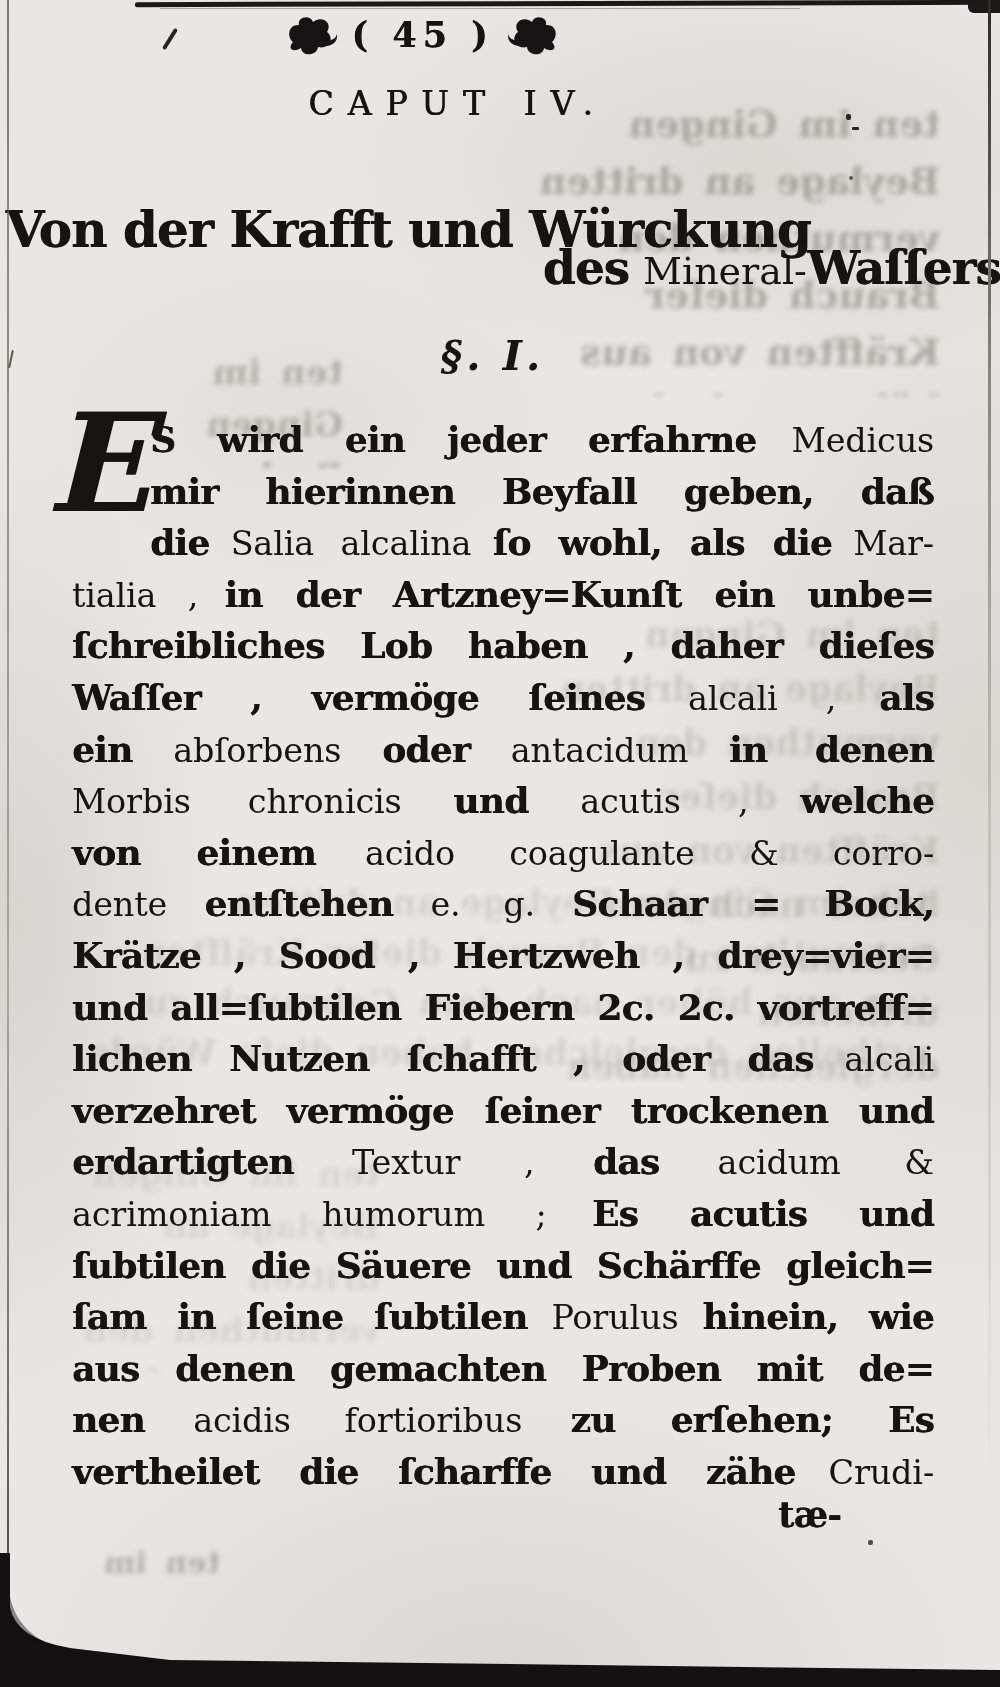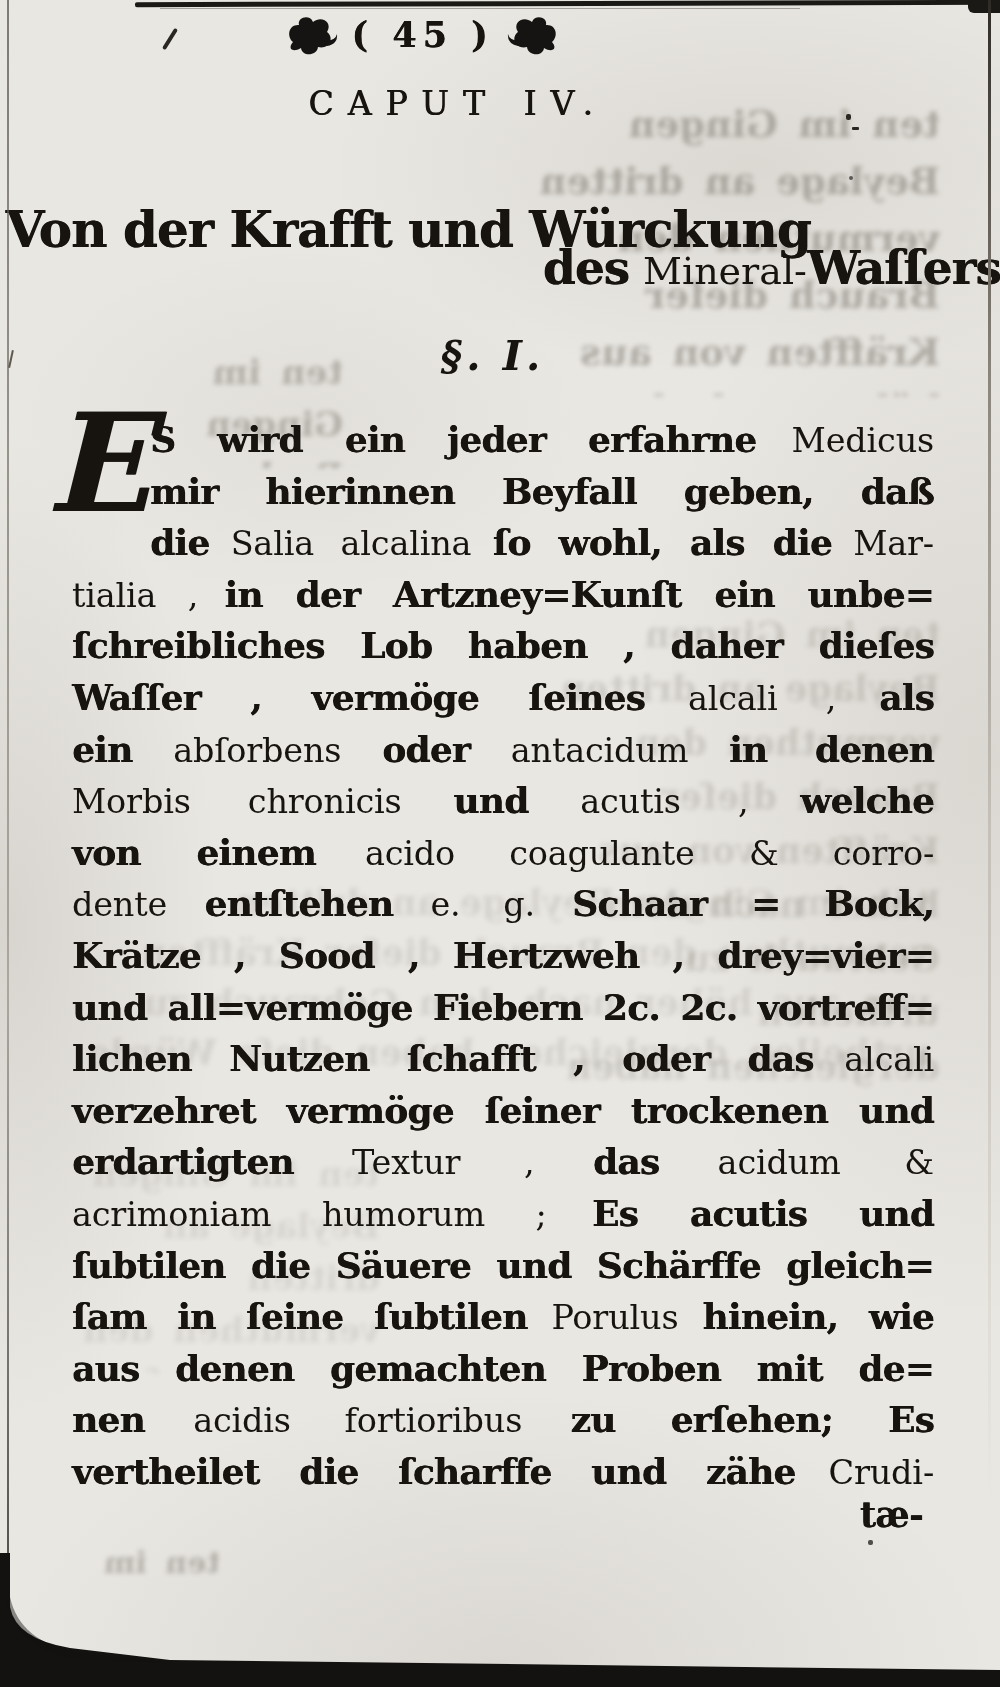--- a/index.html
+++ b/index.html
@@ -53,21 +53,21 @@
   .bodytext{top:414px;left:72px;width:862px;}
   .dropcap{
     float:left;width:86px;height:102px;margin:4px 6px 0 -14px;
     font-size:136px;line-height:90px;font-weight:700;font-style:italic;
     transform:skewX(-3deg);text-shadow:1px 0 currentColor;
   }
   .bodyline{height:51.6px;line-height:51.6px;text-align:justify;text-align-last:justify;}
   .seg-f{font-weight:700;font-size:36px;letter-spacing:-0.8px;text-shadow:0.4px 0 currentColor;}
   .seg-a{font-weight:400;font-size:33.5px;letter-spacing:-0.2px;}
 
-  .catchword{top:1494px;left:743px;width:180px;text-align:right;
+  .catchword{top:1494px;left:778px;width:180px;text-align:left;
     font-size:35px;font-weight:700;letter-spacing:-0.5px;text-shadow:0.5px 0 currentColor;}
 
   
   .artifact{position:absolute;z-index:3;pointer-events:none;}
   .top-rule{left:135px;top:1px;width:865px;height:5px;background:#1b1916;transform:rotate(-0.15deg);border-radius:2px;}
   .top-rule2{left:160px;top:8px;width:640px;height:1px;background:#6b665e;opacity:.55;}
   .top-corner-blob{left:968px;top:0;width:32px;height:13px;background:#1b1916;border-radius:0 0 0 6px;}
   .right-edge{left:988px;top:0;width:3px;height:1500px;
     background:linear-gradient(#2e2b27,#8a857c 25%,#c5c0b8 55%,rgba(200,196,188,0));}
   .left-edge{left:7px;top:0;width:2px;height:1640px;
@@ -125,21 +125,21 @@
       <div class="bodyline"><span class="seg-f">mir hierinnen Beyfall geben, daß</span></div>
       <div class="bodyline"><span class="seg-f">die</span> <span class="seg-a">Salia alcalina</span> <span class="seg-f">ſo wohl, als die</span> <span class="seg-a">Mar-</span></div>
       <div class="bodyline"><span class="seg-a">tialia ,</span> <span class="seg-f">in der Artzney=Kunſt ein unbe=</span></div>
       <div class="bodyline"><span class="seg-f">ſchreibliches Lob haben , daher dieſes</span></div>
       <div class="bodyline"><span class="seg-f">Waſſer ,  vermöge ſeines</span> <span class="seg-a">alcali ,</span> <span class="seg-f">als</span></div>
       <div class="bodyline"><span class="seg-f">ein</span> <span class="seg-a">abſorbens</span> <span class="seg-f">oder</span> <span class="seg-a">antacidum</span> <span class="seg-f">in denen</span></div>
       <div class="bodyline"><span class="seg-a">Morbis chronicis</span> <span class="seg-f">und</span> <span class="seg-a">acutis ,</span> <span class="seg-f">welche</span></div>
       <div class="bodyline"><span class="seg-f">von einem</span> <span class="seg-a">acido coagulante &amp; corro-</span></div>
       <div class="bodyline"><span class="seg-a">dente</span> <span class="seg-f">entſtehen</span> <span class="seg-a">e. g.</span> <span class="seg-f">Schaar = Bock,</span></div>
       <div class="bodyline"><span class="seg-f">Krätze , Sood , Hertzweh , drey=vier=</span></div>
-      <div class="bodyline"><span class="seg-f">und all=vermöge Fiebern 2c. 2c. vortreff=</span></div>
+      <div class="bodyline"><span class="seg-f">und all=ſubtilen Fiebern 2c. 2c. vortreff=</span></div>
       <div class="bodyline"><span class="seg-f">lichen Nutzen ſchafft , oder das</span> <span class="seg-a">alcali</span></div>
       <div class="bodyline"><span class="seg-f">verzehret vermöge ſeiner trockenen und</span></div>
       <div class="bodyline"><span class="seg-f">erdartigten</span> <span class="seg-a">Textur ,</span> <span class="seg-f">das</span> <span class="seg-a">acidum &amp;</span></div>
       <div class="bodyline"><span class="seg-a">acrimoniam humorum ;</span> <span class="seg-f">Es acutis und</span></div>
       <div class="bodyline"><span class="seg-f">ſubtilen die Säuere und Schärffe gleich=</span></div>
       <div class="bodyline"><span class="seg-f">ſam in ſeine ſubtilen</span> <span class="seg-a">Porulus</span> <span class="seg-f">hinein, wie</span></div>
       <div class="bodyline"><span class="seg-f">aus denen gemachten Proben mit de=</span></div>
       <div class="bodyline"><span class="seg-f">nen</span> <span class="seg-a">acidis fortioribus</span> <span class="seg-f">zu erſehen; Es</span></div>
       <div class="bodyline"><span class="seg-f">vertheilet die ſcharffe und zähe</span> <span class="seg-a">Crudi-</span></div>
     </div>

